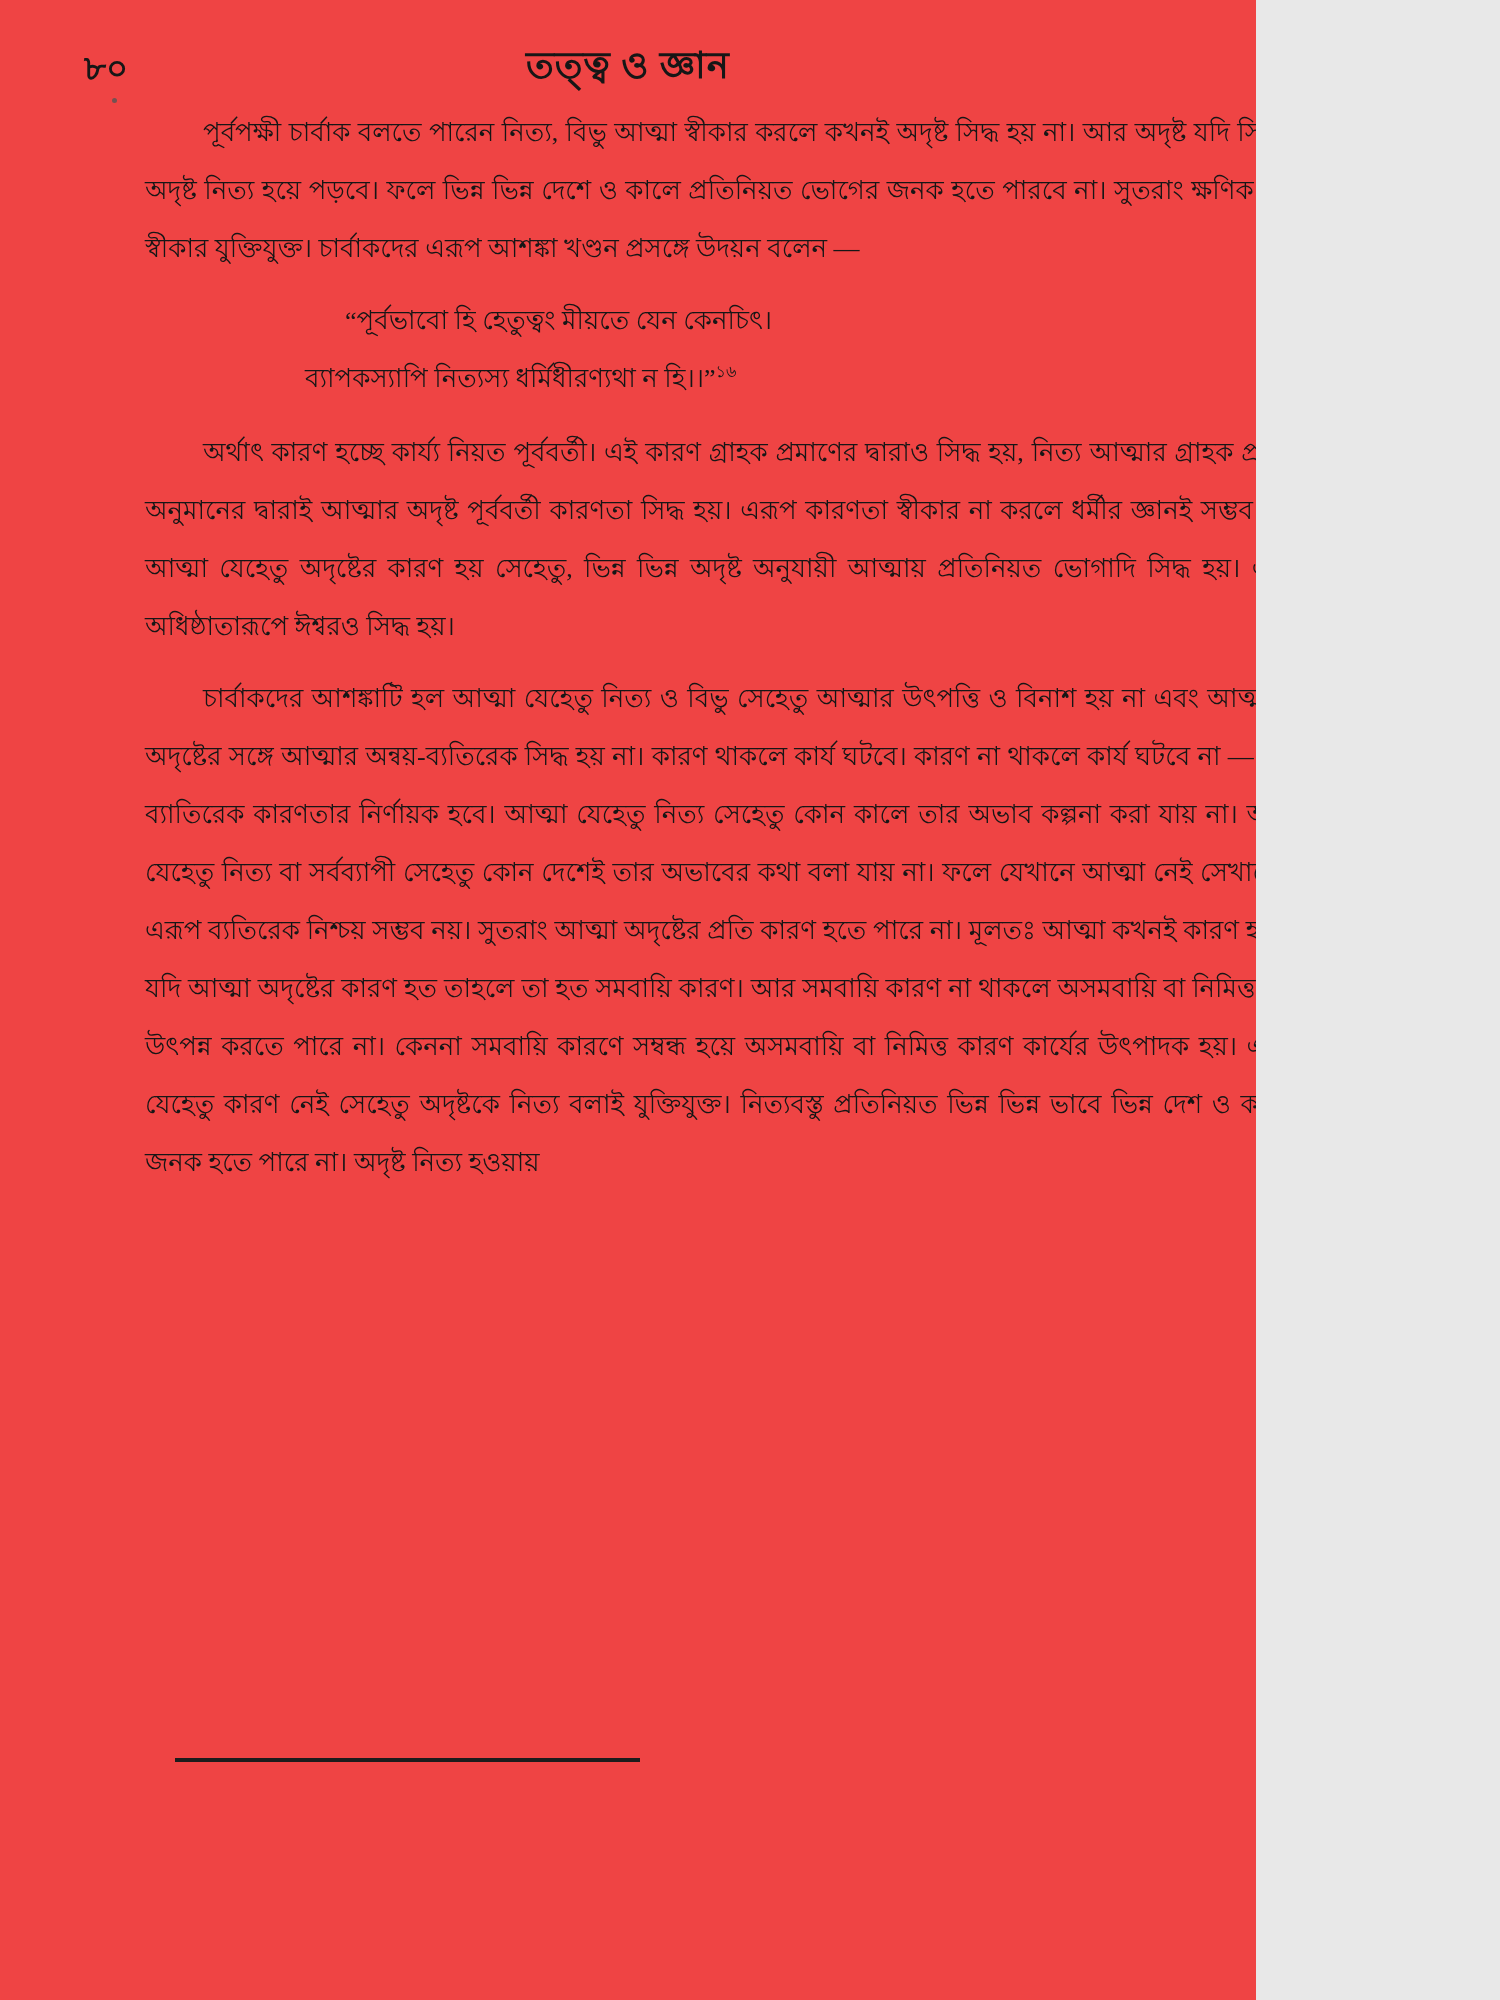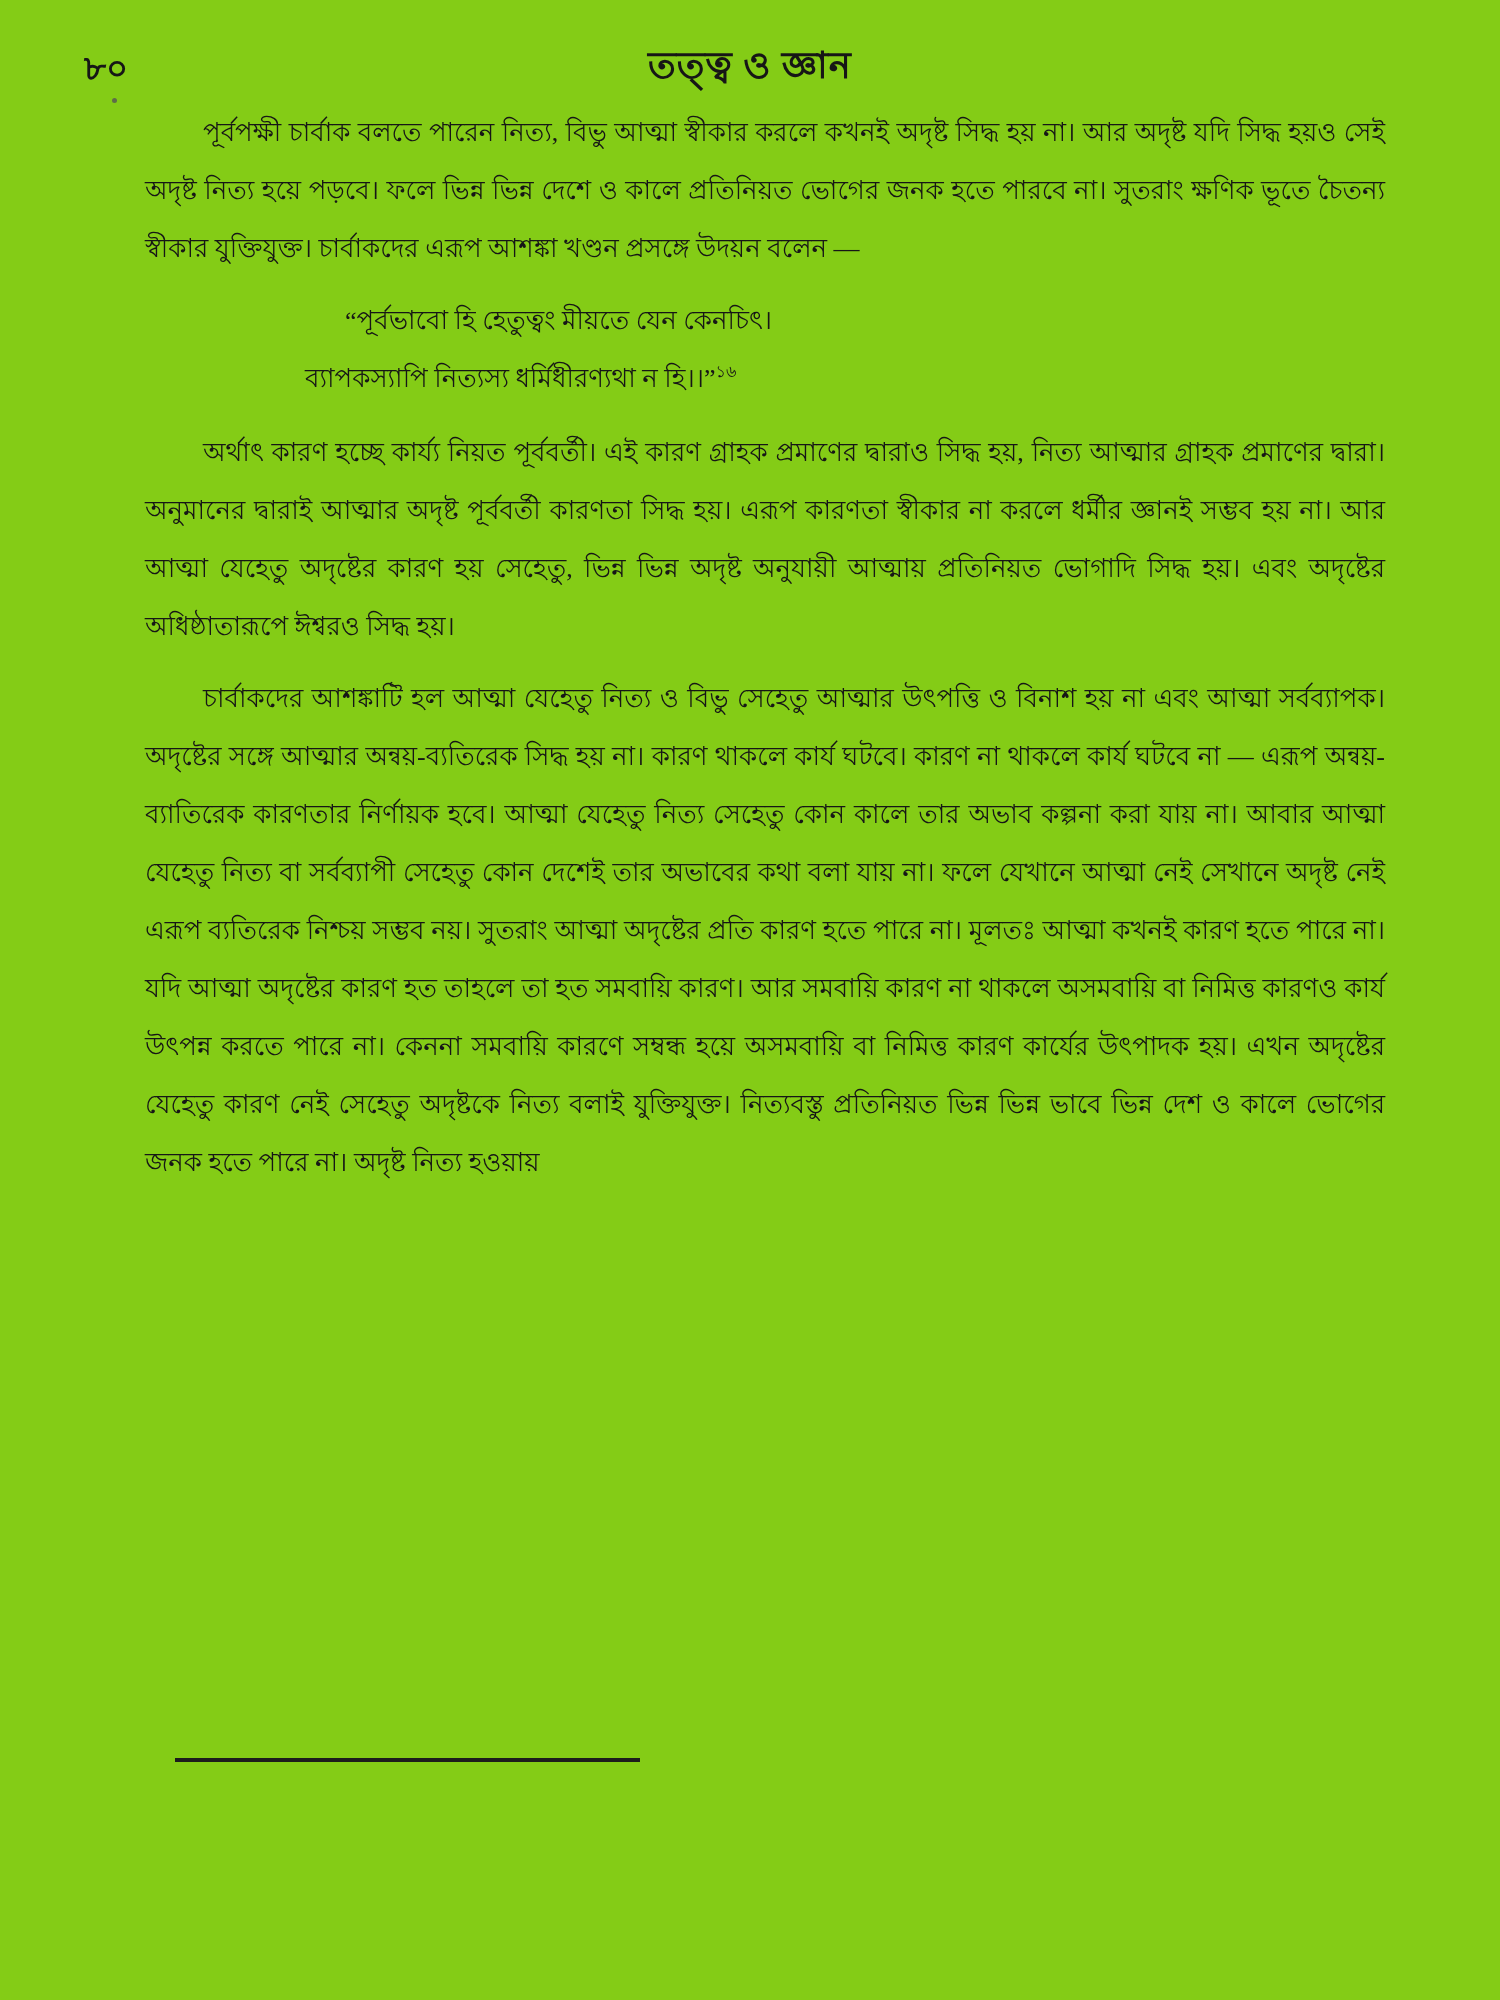--- a/index.html
+++ b/index.html
@@ -1,19 +1,19 @@
 <!DOCTYPE html>
 <html lang="bn"><head>
 <meta charset="utf-8">
 <style>
   html,body { margin:0; padding:0; background:#e8e8e8; }
   .page {
     position:relative;
-    width:1500px; height:2000px;
-    background:#84cc16;
+    width:1256px; height:2000px;
+    background:#ef4444;
     color:#161616;
     font-family:"Liberation Serif","DejaVu Serif",serif;
     overflow:hidden;
   }
   .header-row { position:absolute; top:36px; left:0; width:100%; height:60px; }
   .page-number {
     position:absolute; left:84px; top:6px;
     font-size:34px; font-weight:bold;
   }
   .page-title {

